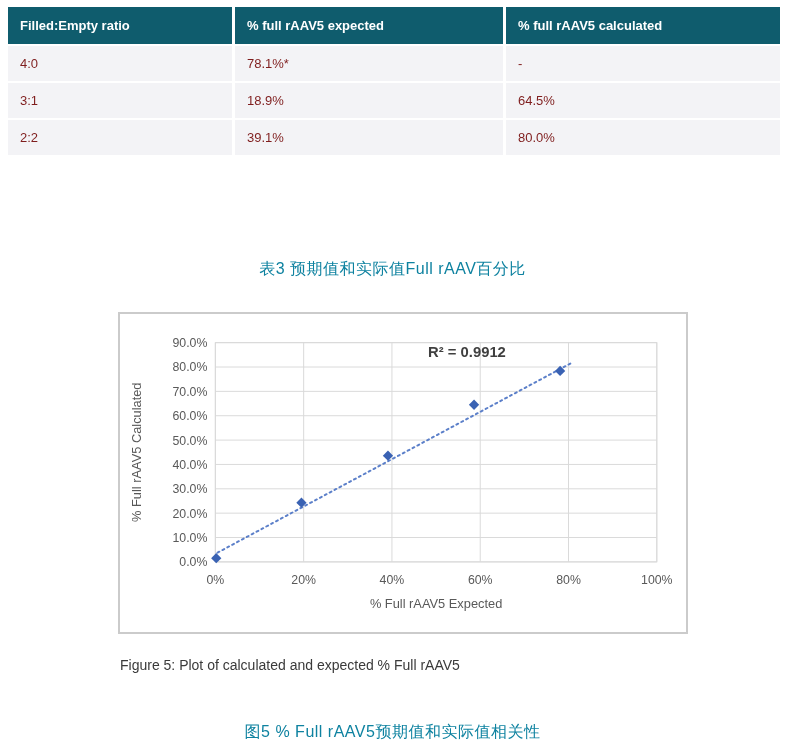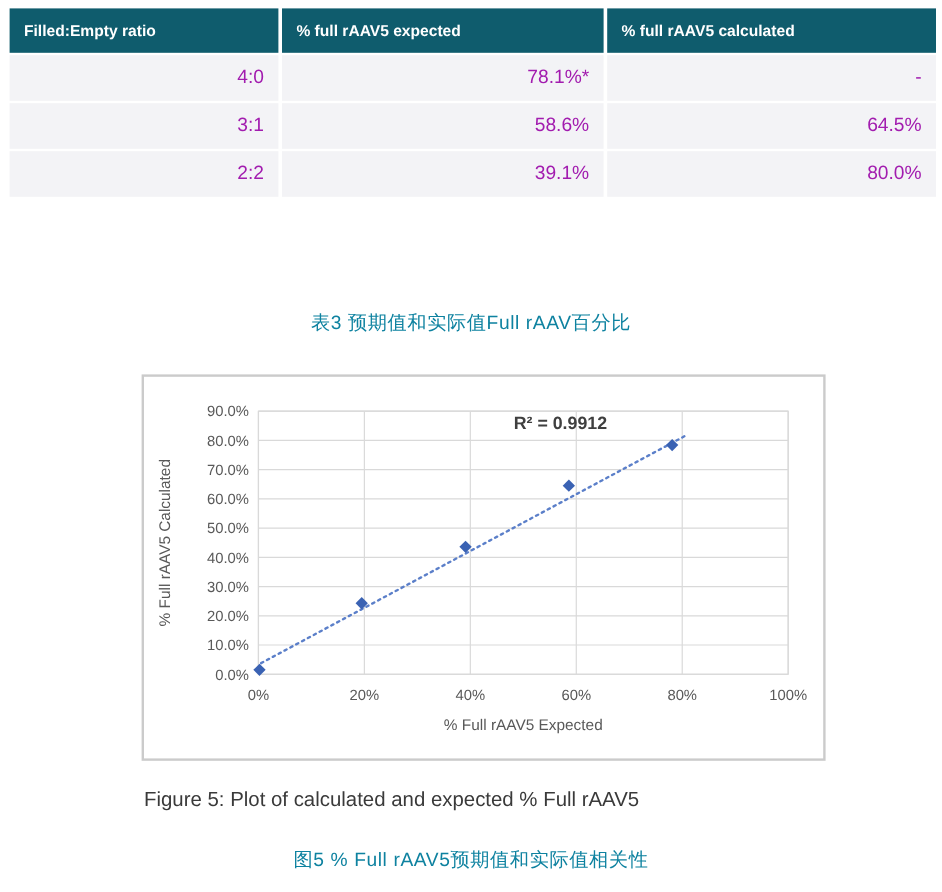--- a/index.html
+++ b/index.html
@@ -26,48 +26,48 @@
     background: #0f5c6d;
     color: #ffffff;
     font-size: 13px;
     font-weight: bold;
     text-align: left;
     padding: 6px 12px;
     height: 37px;
   }
   table.ratio-table td {
     background: #f3f3f6;
-    color: #a21caf;
-    font-size: 16px;
-    text-align: right;
+    color: #7f1d1d;
+    font-size: 13px;
+    text-align: left;
     padding: 10px 12px;
     height: 35px;
   }
   .col-ratio { width: 224px; }
   .col-expected { width: 268px; }
 
   
   .caption-teal {
     position: absolute;
     left: 0;
     width: 100%;
     text-align: center;
     color: #0e82a0;
     font-size: 16px;
     font-weight: normal;
     letter-spacing: 0.5px;
   }
   .caption-table-pos { top: 259px; }
-  .caption-figure-pos { top: 707px; }
+  .caption-figure-pos { top: 722px; }
   .figure-caption {
     position: absolute;
     left: 120px;
     top: 657px;
     color: #3a3a3a;
-    font-size: 17px;
+    font-size: 14px;
   }
 
   
   .chart-box {
     position: absolute;
     left: 118px;
     top: 312px;
     width: 570px;
     height: 322px;
     border: 2px solid #cbcbcb;
@@ -105,21 +105,21 @@
       </tr>
     </thead>
     <tbody>
       <tr>
         <td>4:0</td>
         <td>78.1%*</td>
         <td>-</td>
       </tr>
       <tr>
         <td>3:1</td>
-        <td>58.6%</td>
+        <td>18.9%</td>
         <td>64.5%</td>
       </tr>
       <tr>
         <td>2:2</td>
         <td>39.1%</td>
         <td>80.0%</td>
       </tr>
     </tbody>
   </table>
 

